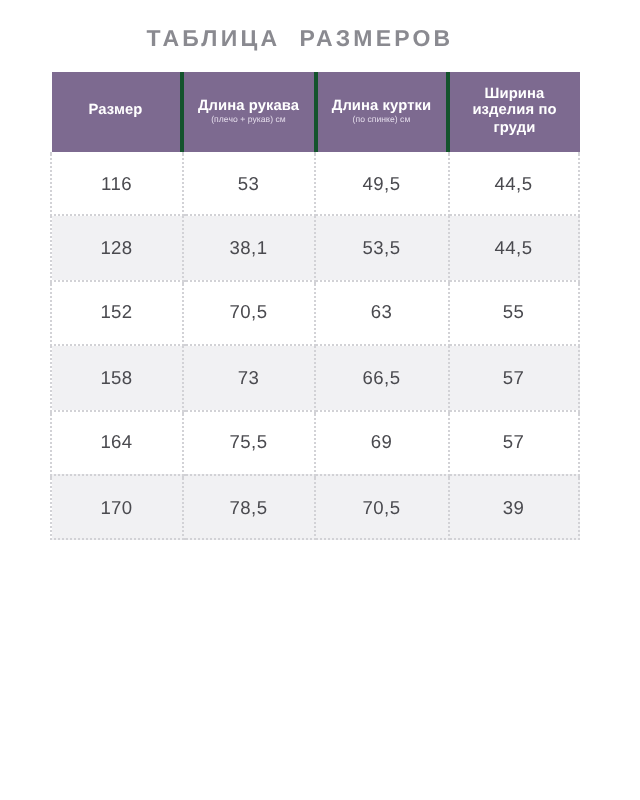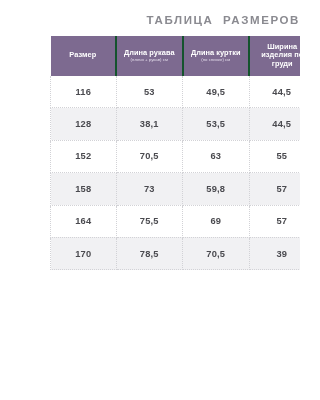--- a/index.html
+++ b/index.html
@@ -14,21 +14,21 @@
     overflow: hidden;
   }
 
   .page {
     width: 300px;
     height: 400px;
     position: relative;
     box-sizing: border-box;
     display: flex;
     flex-direction: column;
-    align-items: flex-end;
+    align-items: center;
   }
 
   
   .page-title {
     margin-top: 14px;
     font-size: 11.5px;
     font-weight: bold;
     letter-spacing: 1.6px;
     color: #8a8a90;
     text-align: center;
@@ -84,21 +84,20 @@
   }
 
   
   tbody td {
     height: 29.4px;
     font-size: 9.3px;
     color: #4a4a4f;
     border-right: 1px dotted #d2d2d6;
     border-bottom: 1px dotted #d2d2d6;
     letter-spacing: 0.2px;
-    font-weight: bold;
   }
   tbody td:first-child {
     border-left: 1px dotted #d2d2d6;
   }
   tbody td:last-child {
     border-right: 1px dotted #d2d2d6;
   }
   tbody tr:nth-child(even) td {
     background: #f1f1f3;
   }
@@ -150,21 +149,21 @@
         </tr>
         <tr>
           <td>152</td>
           <td>70,5</td>
           <td>63</td>
           <td>55</td>
         </tr>
         <tr>
           <td>158</td>
           <td>73</td>
-          <td>59,8</td>
+          <td>66,5</td>
           <td>57</td>
         </tr>
         <tr>
           <td>164</td>
           <td>75,5</td>
           <td>69</td>
           <td>57</td>
         </tr>
         <tr>
           <td>170</td>

